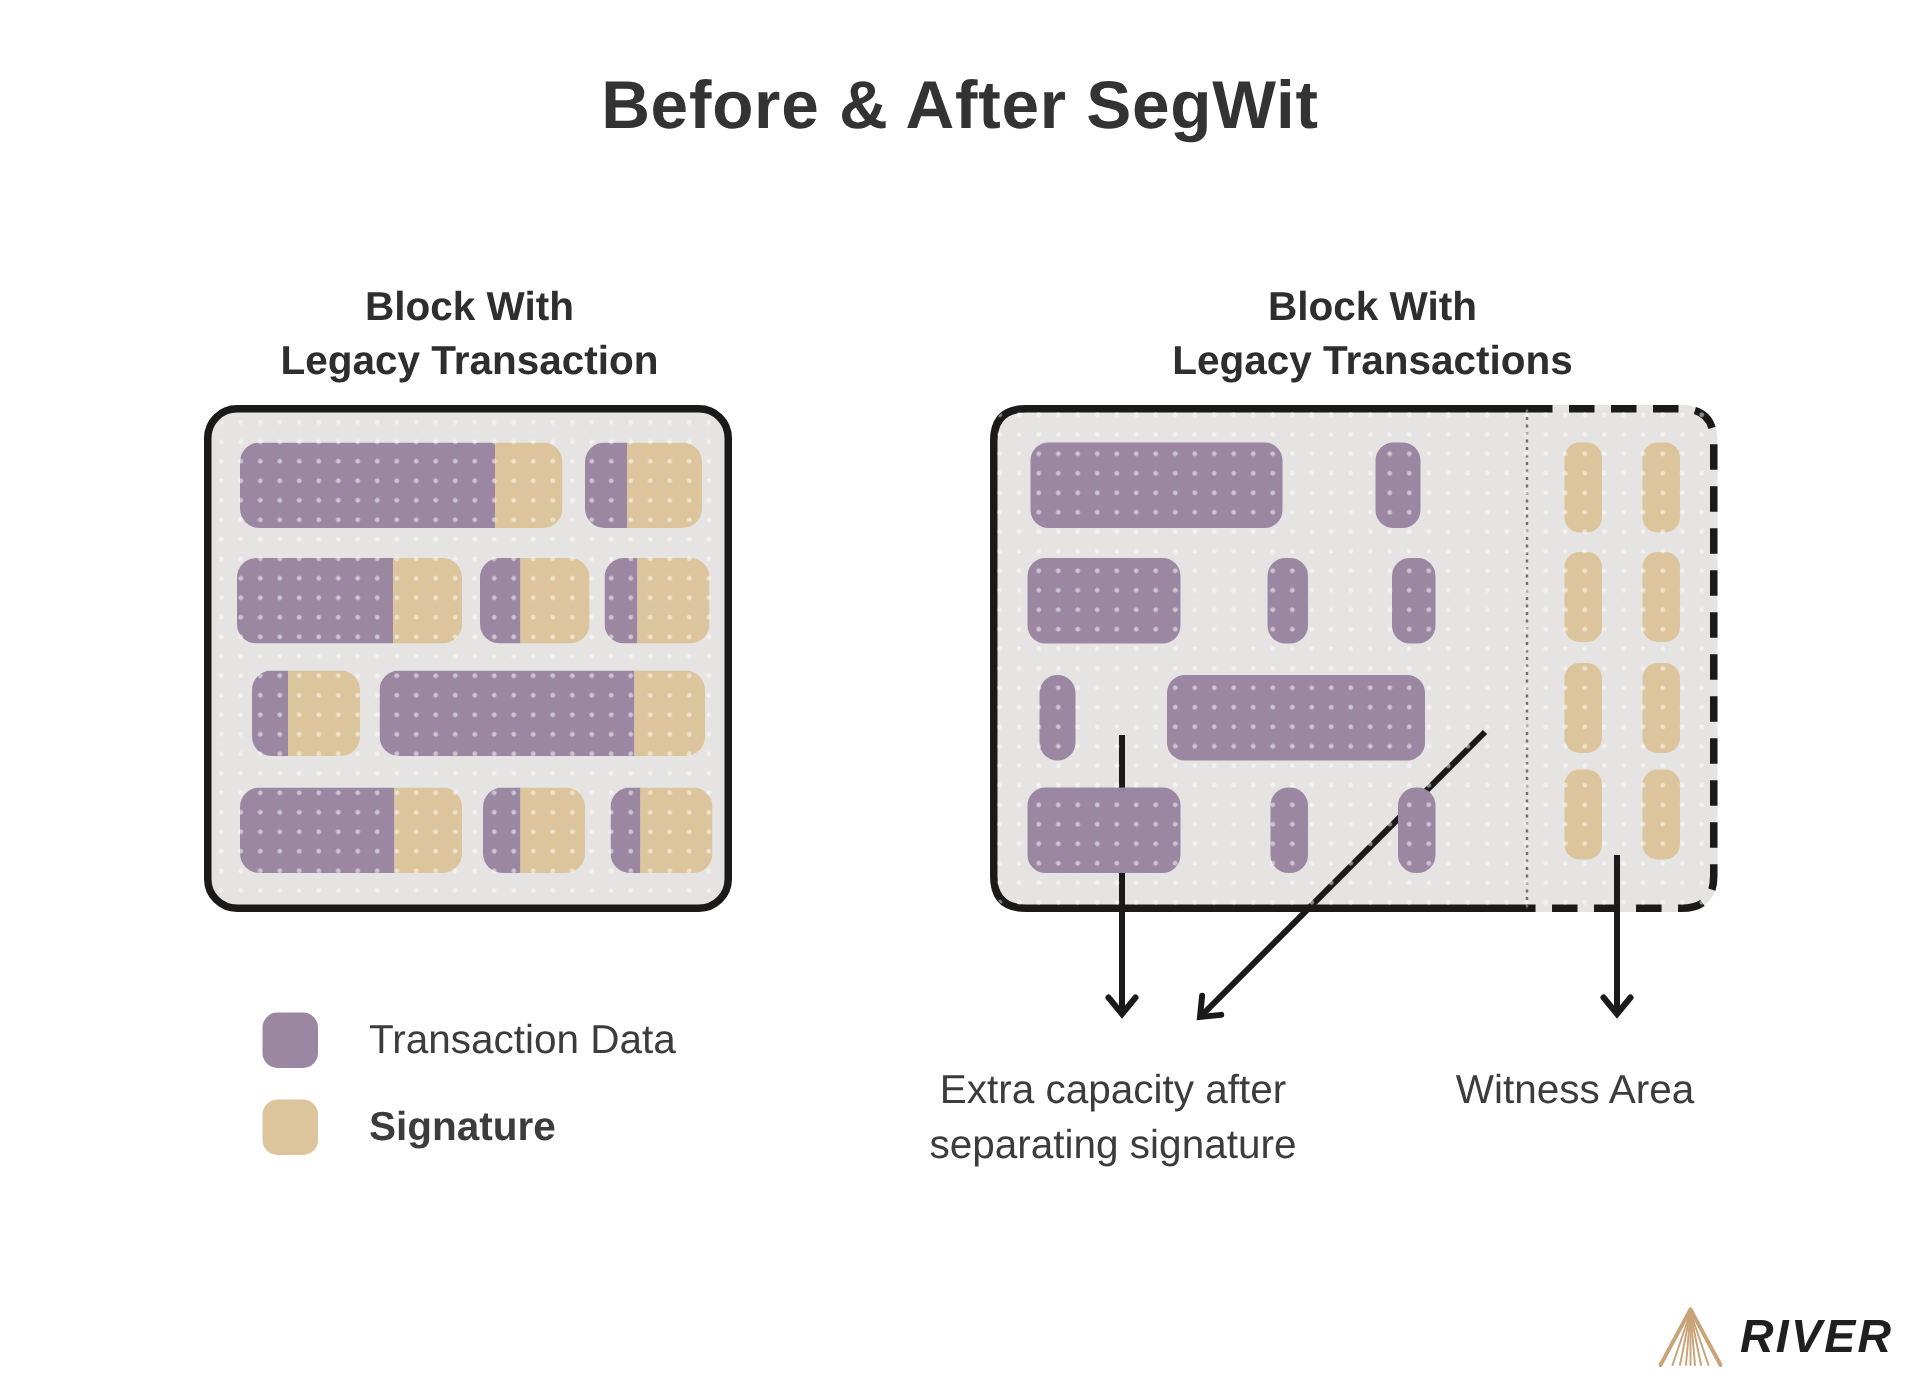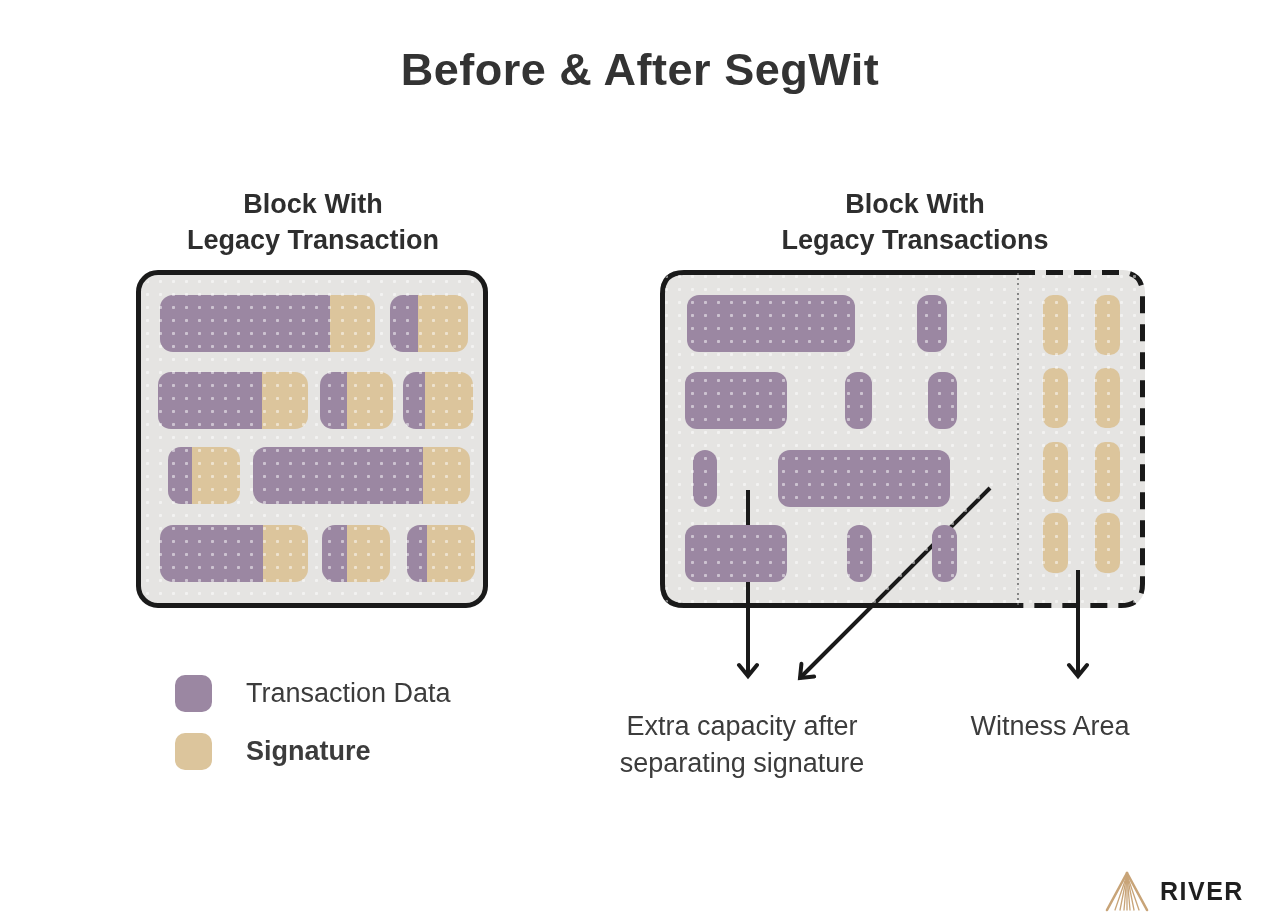--- a/index.html
+++ b/index.html
@@ -66,21 +66,21 @@
   .annotation{
     position:absolute;text-align:center;font-size:27px;color:var(--body-text);line-height:37px;
   }
   #extra-capacity-label{left:540px;top:708px;width:404px;}
   #witness-area-label{left:930px;top:708px;width:240px;}
 
   
   #logo{position:absolute;left:1104px;top:870px;display:flex;align-items:center;}
   #logo-mark{margin-right:10px;}
   #logo-text{
-    font-size:25px;font-weight:bold;color:var(--logo-text);letter-spacing:1.5px;
+    font-size:31px;font-weight:bold;color:var(--logo-text);letter-spacing:1.5px;font-style:italic;
   }
 </style>
 </head>
 <body>
 
 <div id="canvas">
 
   <div class="title">Before &amp; After SegWit</div>
 
   <div id="legacy-heading" class="block-heading">

